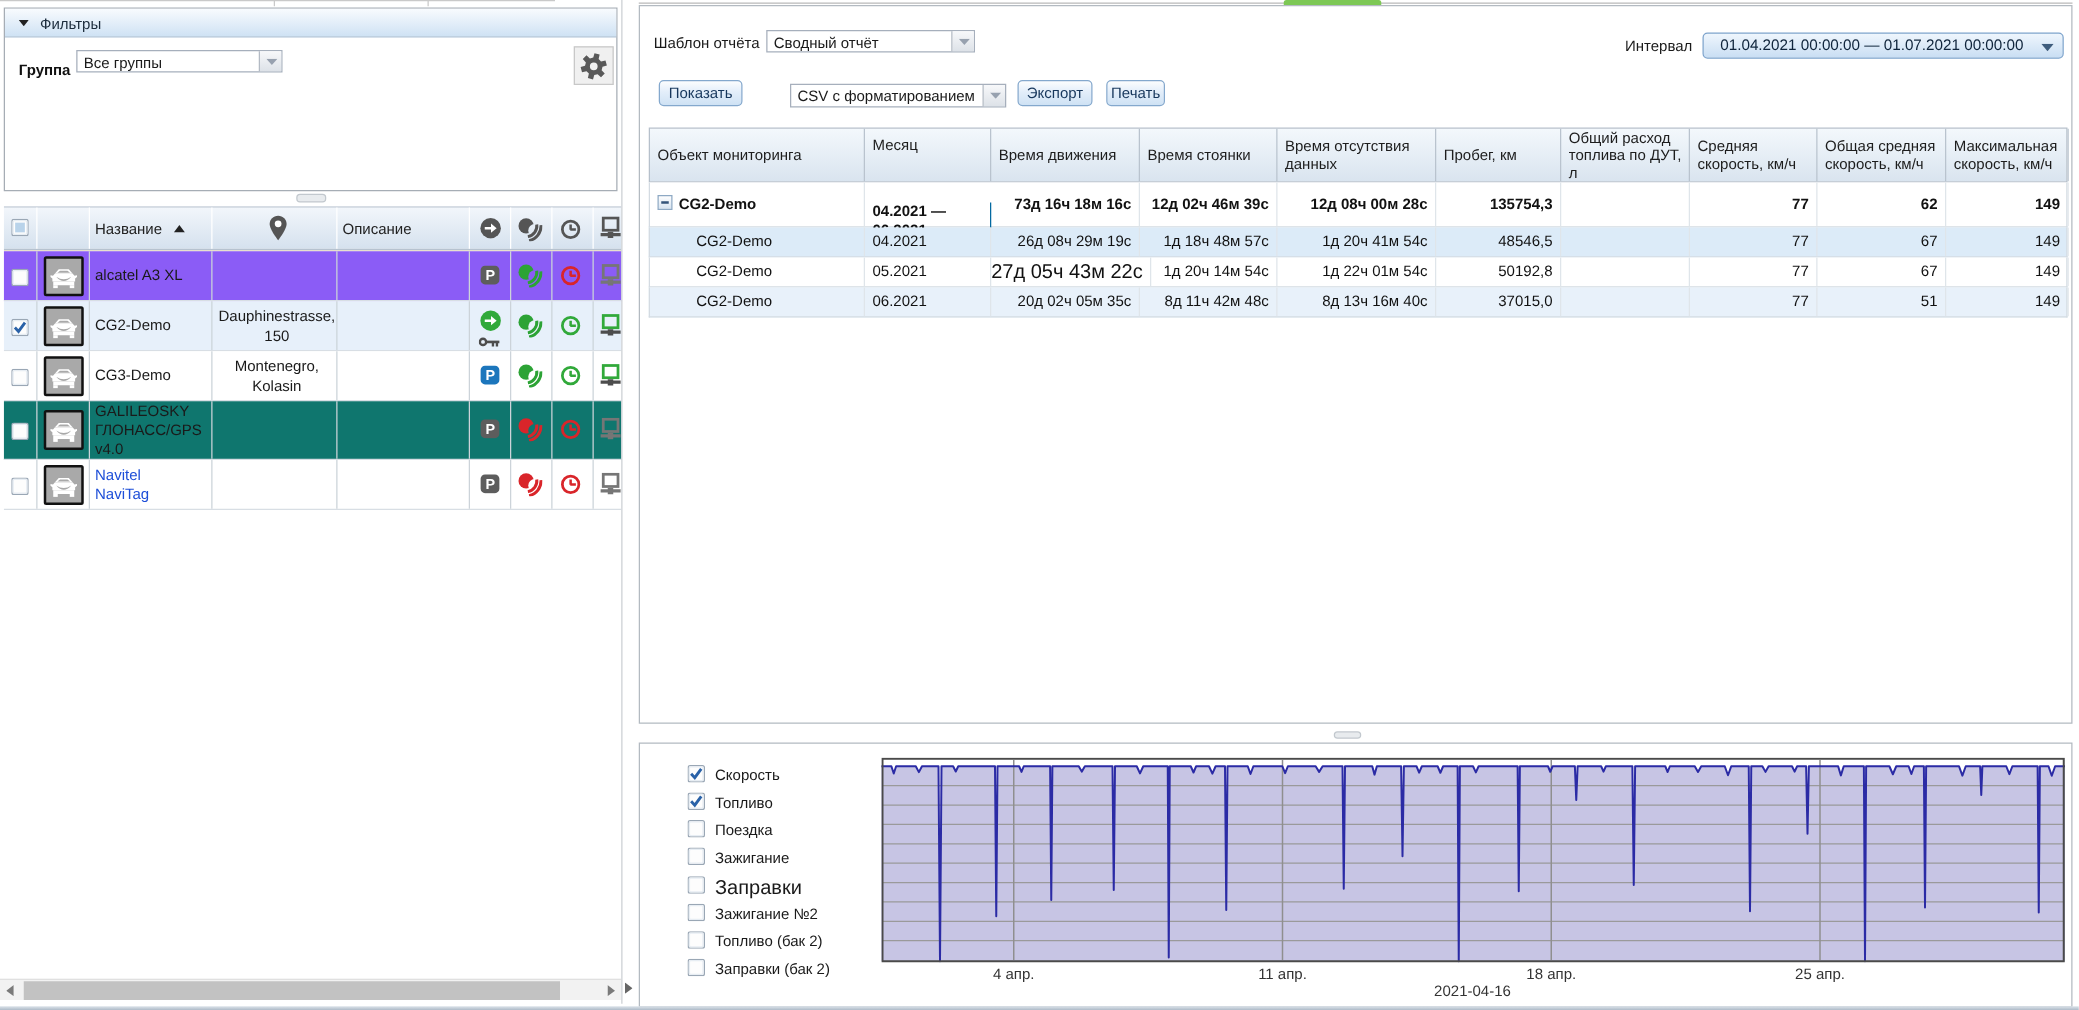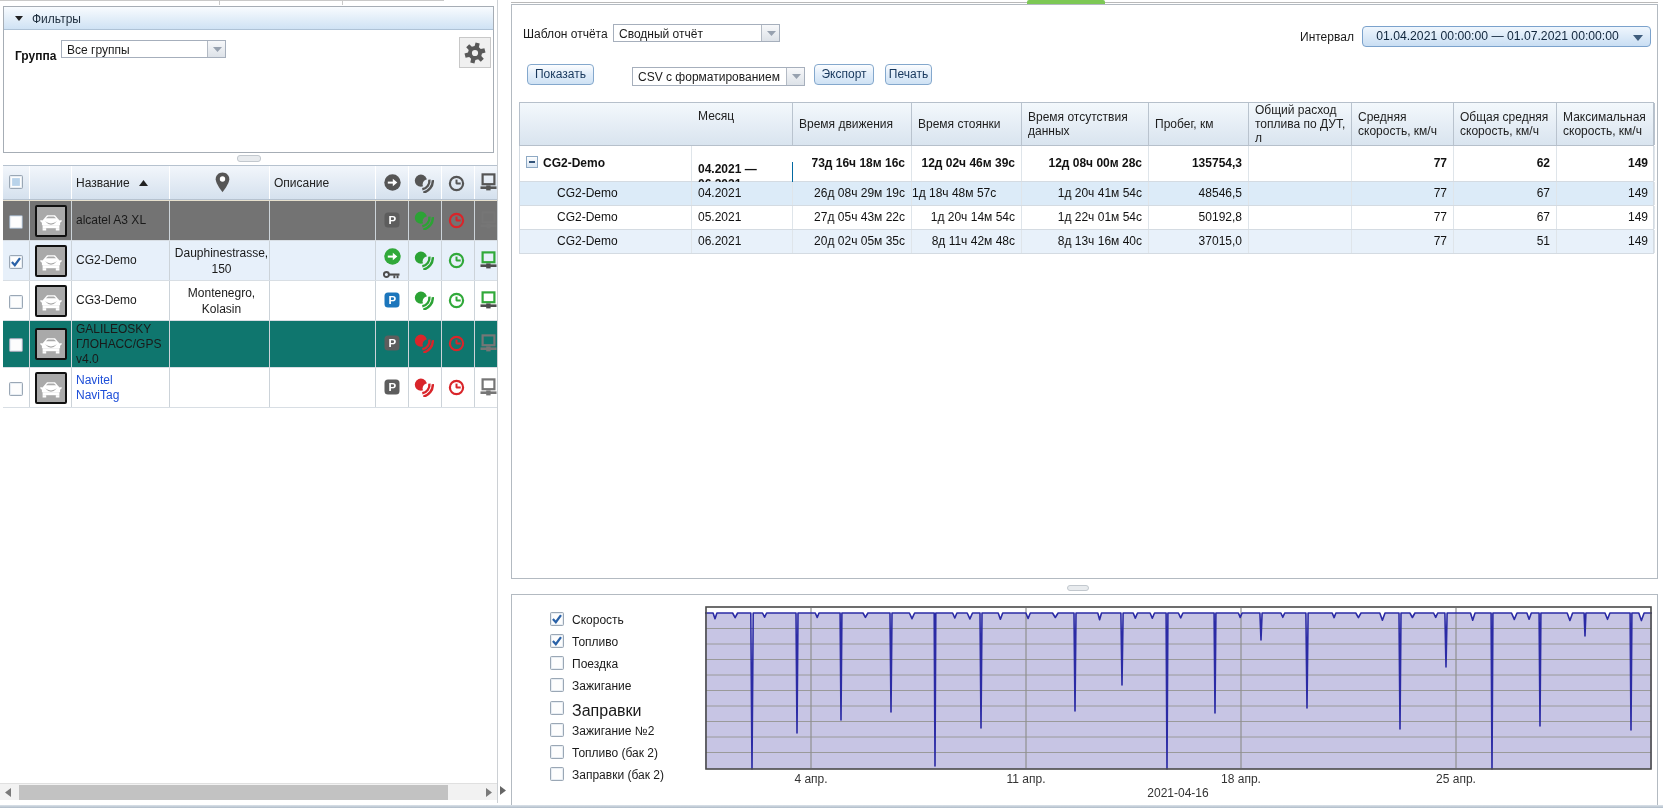--- a/index.html
+++ b/index.html
@@ -78,21 +78,21 @@
           <path d="M8.5,8.8 L8.5,4.6" stroke="#555" stroke-width="2"></path>
           <path d="M8.2,8.5 L12.7,8.5" stroke="#555" stroke-width="2"></path>
         </svg></div>
 <div class="ab" style="left:477px;top:7px"><svg width="17" height="18" viewBox="0 0 17 18">
           <rect x="2.6" y="1.4" width="11.8" height="9.8" fill="none" stroke="#555" stroke-width="2.2"></rect>
           <rect x="6.2" y="12.4" width="4.4" height="5" fill="#555"></rect>
           <rect x="0.5" y="13.4" width="16" height="2.6" fill="#555"></rect>
         </svg></div>
 </div>
 <div class="ab" style="left:0;top:35px;width:501px;height:1px;background:#e7e0cd"></div>
-<div class="ab" style="left:0;top:36px;width:501px;height:40px;background:#737373;border-bottom:1px solid #d8dee4">
+<div class="ab" style="left:0;top:36px;width:501px;height:40px;background:#8b5cf6;border-bottom:1px solid #d8dee4">
 <div class="ab" style="left:26px;top:0;width:1px;height:39px;background:#ccd3d9"></div>
 <div class="ab" style="left:68px;top:0;width:1px;height:39px;background:#ccd3d9"></div>
 <div class="ab" style="left:166px;top:0;width:1px;height:39px;background:#ccd3d9"></div>
 <div class="ab" style="left:266px;top:0;width:1px;height:39px;background:#ccd3d9"></div>
 <div class="ab" style="left:372px;top:0;width:1px;height:39px;background:#ccd3d9"></div>
 <div class="ab" style="left:405px;top:0;width:1px;height:39px;background:#ccd3d9"></div>
 <div class="ab" style="left:438px;top:0;width:1px;height:39px;background:#ccd3d9"></div>
 <div class="ab" style="left:471px;top:0;width:1px;height:39px;background:#ccd3d9"></div>
 
 <svg style="position:absolute;left:6px;top:14px" width="14" height="14" viewBox="0 0 13.5 13.5">
@@ -404,20 +404,23 @@
 <div style="position:absolute;right:0;top:0;width:18px;height:17px;background:linear-gradient(#f7f8fa,#dde2e8);border-left:1px solid #b3bac4">
 <svg style="position:absolute;left:5px;top:6px" width="9" height="5" viewBox="0 0 9 5">
         <polygon points="0,0 9,0 4.5,5" fill="#97a1af"></polygon>
       </svg>
     </div>
   </div>
 <div style="position:absolute;left:814px;top:64px;width:60px;height:21px;border:1px solid #84a8cd;border-radius:4px;background:linear-gradient(#fcfdfe,#e3eefa 45%,#cfe2f4);box-sizing:border-box;text-align:center;font-size:12px;color:#17375c;line-height:19px">Экспорт</div>
 <div style="position:absolute;left:885px;top:64px;width:47px;height:21px;border:1px solid #84a8cd;border-radius:4px;background:linear-gradient(#fcfdfe,#e3eefa 45%,#cfe2f4);box-sizing:border-box;text-align:center;font-size:12px;color:#17375c;line-height:19px">Печать</div>
 <div class="ab" style="left:519px;top:102px;width:1136px">
 <div class="ab" style="left:0;top:0;width:1135px;height:44px;background:linear-gradient(#f3f8fc,#d9e4ef);border:1px solid #b6c0cb">
+<div class="ab" style="left:0px;top:0;width:172px;height:42px;border-right:1px solid #b9c3ce;display:table">
+        <div style="display:table-cell;vertical-align:middle;padding:0 2px 0 6px;font-size:12px;color:#1d1d1d;line-height:14px">Объект мониторинга</div>
+      </div>
 <div class="ab" style="left:172px;top:0;width:101px;height:42px;border-right:1px solid #b9c3ce;display:table">
         <div style="display:table-cell;vertical-align:middle;padding:0 2px 16px 6px;font-size:12px;color:#1d1d1d;line-height:14px">Месяц</div>
       </div>
 <div class="ab" style="left:273px;top:0;width:119px;height:42px;border-right:1px solid #b9c3ce;display:table">
         <div style="display:table-cell;vertical-align:middle;padding:0 2px 0 6px;font-size:12px;color:#1d1d1d;line-height:14px">Время движения</div>
       </div>
 <div class="ab" style="left:392px;top:0;width:110px;height:42px;border-right:1px solid #b9c3ce;display:table">
         <div style="display:table-cell;vertical-align:middle;padding:0 2px 0 6px;font-size:12px;color:#1d1d1d;line-height:14px">Время стоянки</div>
       </div>
 <div class="ab" style="left:502px;top:0;width:127px;height:42px;border-right:1px solid #b9c3ce;display:table">
@@ -475,21 +478,21 @@
 <div class="ab" style="left:0px;top:0;width:172px;height:23px;border-right:1px solid #dfe5ea;display:table">
         <div style="display:table-cell;vertical-align:middle;padding-left:37px;text-align:left;font-size:12px;color:#111;line-height:15px;white-space:nowrap">CG2-Demo</div>
       </div>
 <div class="ab" style="left:172px;top:0;width:101px;height:23px;border-right:1px solid #dfe5ea;display:table">
         <div style="display:table-cell;vertical-align:middle;padding-left:6px;text-align:left;font-size:12px;color:#111;line-height:15px;white-space:nowrap">04.2021</div>
       </div>
 <div class="ab" style="left:273px;top:0;width:119px;height:23px;border-right:1px solid #dfe5ea;display:table">
         <div style="display:table-cell;vertical-align:middle;padding-right:6px;text-align:right;font-size:12px;color:#111;line-height:15px;white-space:nowrap">26д 08ч 29м 19с</div>
       </div>
 <div class="ab" style="left:392px;top:0;width:110px;height:23px;border-right:1px solid #dfe5ea;display:table">
-        <div style="display:table-cell;vertical-align:middle;padding-right:6px;text-align:left;font-size:12px;color:#111;line-height:15px;white-space:nowrap">1д 18ч 48м 57с</div>
+        <div style="display:table-cell;vertical-align:middle;padding-right:6px;text-align:right;font-size:12px;color:#111;line-height:15px;white-space:nowrap">1д 18ч 48м 57с</div>
       </div>
 <div class="ab" style="left:502px;top:0;width:127px;height:23px;border-right:1px solid #dfe5ea;display:table">
         <div style="display:table-cell;vertical-align:middle;padding-right:6px;text-align:right;font-size:12px;color:#111;line-height:15px;white-space:nowrap">1д 20ч 41м 54с</div>
       </div>
 <div class="ab" style="left:629px;top:0;width:100px;height:23px;border-right:1px solid #dfe5ea;display:table">
         <div style="display:table-cell;vertical-align:middle;padding-right:6px;text-align:right;font-size:12px;color:#111;line-height:15px;white-space:nowrap">48546,5</div>
       </div>
 <div class="ab" style="left:729px;top:0;width:103px;height:23px;border-right:1px solid #dfe5ea;display:table">
         <div style="display:table-cell;vertical-align:middle;padding-right:6px;text-align:right;font-size:12px;color:#111;line-height:15px;white-space:nowrap"></div>
       </div>
@@ -504,21 +507,21 @@
       </div>
 </div>
 <div class="ab" style="left:0;top:104px;width:1135px;height:24px;background:#ffffff;border-bottom:1px solid #d4dbe2;border-left:1px solid #d4dbe2;border-right:1px solid #d4dbe2">
 <div class="ab" style="left:0px;top:0;width:172px;height:23px;border-right:1px solid #dfe5ea;display:table">
         <div style="display:table-cell;vertical-align:middle;padding-left:37px;text-align:left;font-size:12px;color:#111;line-height:15px;white-space:nowrap">CG2-Demo</div>
       </div>
 <div class="ab" style="left:172px;top:0;width:101px;height:23px;border-right:1px solid #dfe5ea;display:table">
         <div style="display:table-cell;vertical-align:middle;padding-left:6px;text-align:left;font-size:12px;color:#111;line-height:15px;white-space:nowrap">05.2021</div>
       </div>
 <div class="ab" style="left:273px;top:0;width:119px;height:23px;border-right:1px solid #dfe5ea;display:table">
-        <div style="display:table-cell;vertical-align:middle;padding-right:6px;text-align:right;font-size:12px;color:#111;line-height:15px;white-space:nowrap">27д 05ч 43м 22с</div>
+        <div style="display:table-cell;vertical-align:middle;padding-right:6px;text-align:right;font-size:16px;color:#111;line-height:15px;white-space:nowrap">27д 05ч 43м 22с</div>
       </div>
 <div class="ab" style="left:392px;top:0;width:110px;height:23px;border-right:1px solid #dfe5ea;display:table">
         <div style="display:table-cell;vertical-align:middle;padding-right:6px;text-align:right;font-size:12px;color:#111;line-height:15px;white-space:nowrap">1д 20ч 14м 54с</div>
       </div>
 <div class="ab" style="left:502px;top:0;width:127px;height:23px;border-right:1px solid #dfe5ea;display:table">
         <div style="display:table-cell;vertical-align:middle;padding-right:6px;text-align:right;font-size:12px;color:#111;line-height:15px;white-space:nowrap">1д 22ч 01м 54с</div>
       </div>
 <div class="ab" style="left:629px;top:0;width:100px;height:23px;border-right:1px solid #dfe5ea;display:table">
         <div style="display:table-cell;vertical-align:middle;padding-right:6px;text-align:right;font-size:12px;color:#111;line-height:15px;white-space:nowrap">50192,8</div>
       </div>

